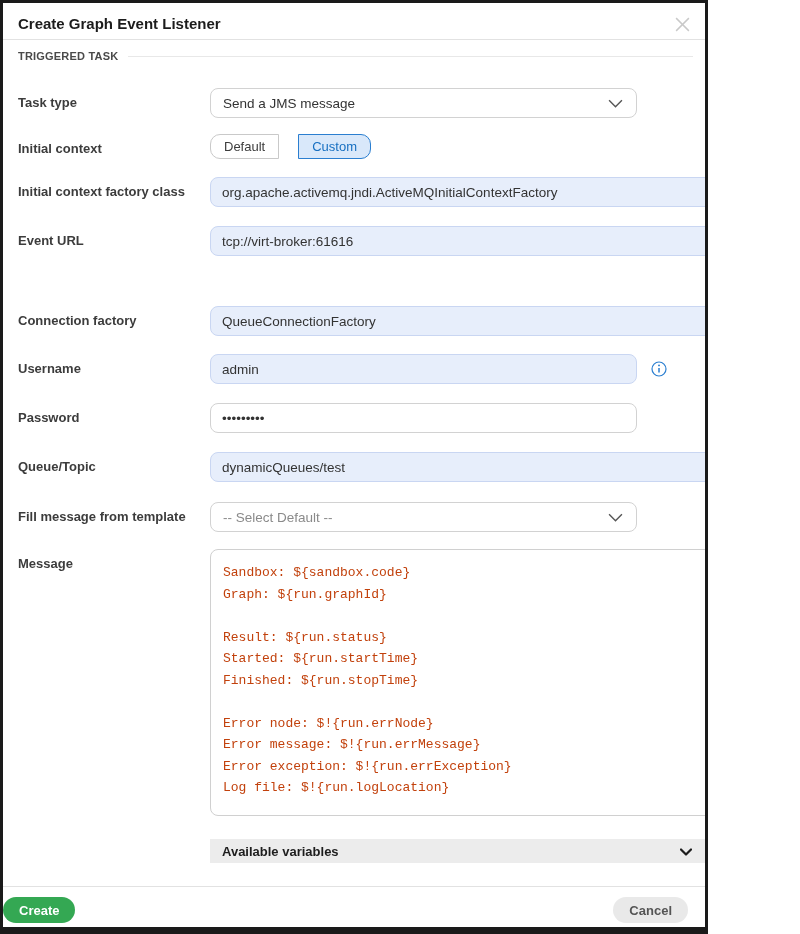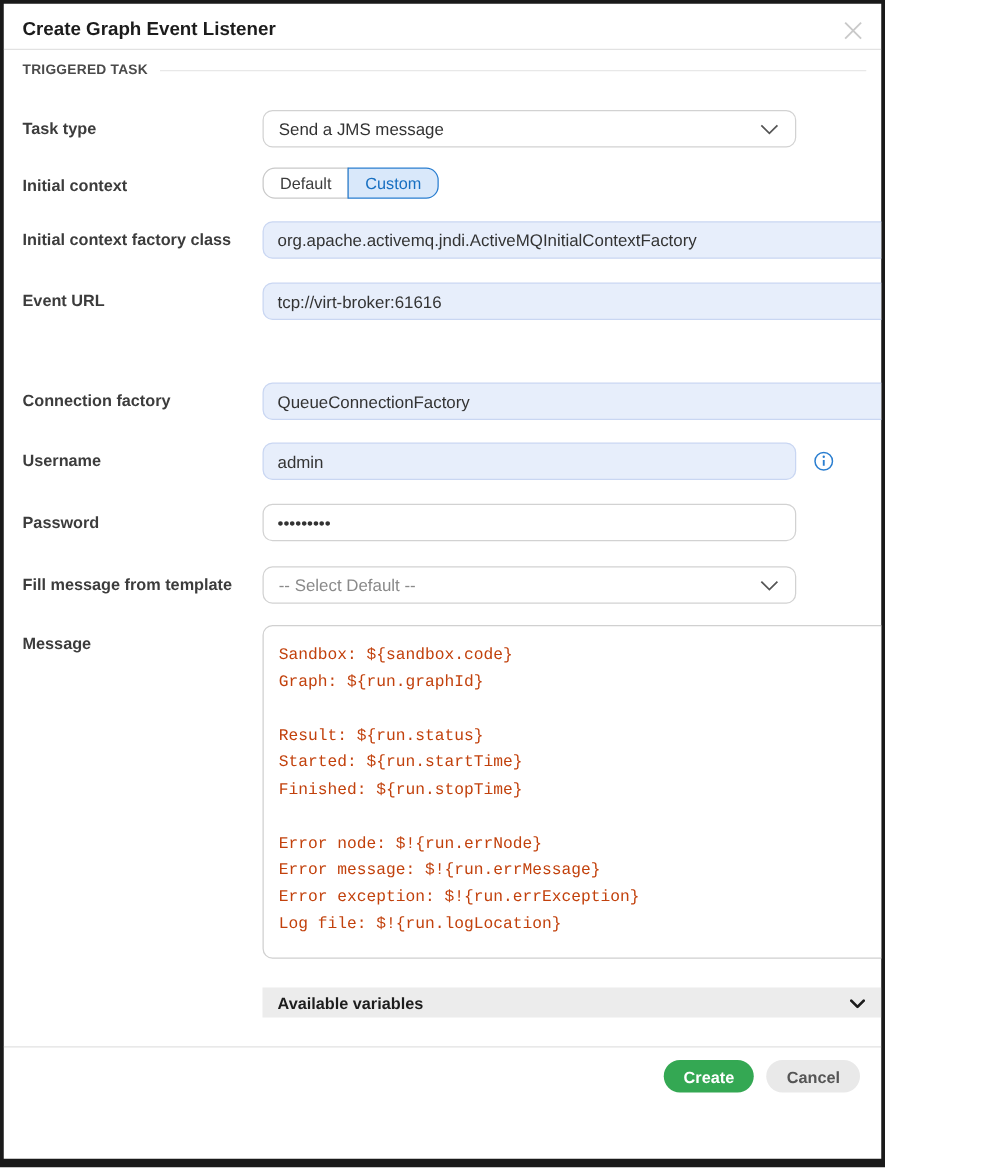--- a/index.html
+++ b/index.html
@@ -58,21 +58,21 @@
   .w-wide { width: 570px; }
   .w-icon { width: 545px; }
 
   .input {
     height: 30px; border: 1px solid #d2d2d2; border-radius: 8px;
     background: #fff; padding: 0 11px; font-size: 13.5px; color: #333;
     font-family: "Liberation Sans", sans-serif; outline: none;
   }
   .input.tint { background: #e7eefb; border-color: #c9d6f2; }
 
-  .seg { display: flex; }
+  .seg { display: flex; gap: 20px; }
   .seg-btn {
     height: 25px; padding: 0 13px; font-size: 13px;
     border: 1px solid #c9c9c9; background: #fff; color: #3c3c3c;
     display: flex; align-items: center; cursor: pointer;
   }
   .seg-btn.first { border-radius: 10px 0 0 10px; }
   .seg-btn.last  { border-radius: 0 10px 10px 0; margin-left: -1px; }
   .seg-btn.active {
     background: #d9e8fa; border-color: #2a7ed0; color: #176fc1;
     position: relative; z-index: 1;
@@ -92,21 +92,21 @@
   .avail-bar {
     margin-left: 192px; width: 570px; height: 24px;
     background: #ececec; display: flex; align-items: center;
     justify-content: space-between; padding: 0 13px 0 12px;
     cursor: pointer;
   }
   .avail-bar span { font-size: 13px; font-weight: bold; color: #1d1d1d; }
 
   .footer-divider { margin-top: 23px; height: 1px; background: #e2e2e2; }
   .footer {
-    display: flex; justify-content: flex-end; gap: 10px;
+    display: flex; justify-content: space-between; gap: 10px;
     padding: 10px 17px 0 0;
   }
   .btn {
     height: 26px; border: none; border-radius: 13px;
     font-family: "Liberation Sans", sans-serif;
     font-size: 13px; font-weight: bold; padding: 0 16px; cursor: pointer;
   }
   .btn-create { background: #34a853; color: #fff; }
   .btn-cancel { background: #e9e9e9; color: #555; }
 
@@ -197,20 +197,32 @@
     </div>
   </div>
 
   <div class="row mt19">
     <label class="row-label">Password</label>
     <div class="row-control">
       <input type="text" class="input w-med" value="•••••••••" style="">
     </div>
   </div>
 
+  <div class="row mt19">
+    <label class="row-label">Queue/Topic</label>
+    <div class="row-control">
+      <input type="text" class="input tint w-icon" value="dynamicQueues/test" style="">
+      <span class="icon-after">
+        <svg width="21" height="21" viewBox="0 0 20 20">
+            <circle cx="8.5" cy="8.5" r="5.5" fill="none" stroke="#8a8a8a" stroke-width="1.3"></circle>
+            <line x1="12.8" y1="12.8" x2="17" y2="17" stroke="#8a8a8a" stroke-width="1.3"></line>
+          </svg>
+      </span>
+    </div>
+  </div>
 
   <div class="row mt20">
     <label class="row-label">Fill message from template</label>
     <div class="row-control">
       <div class="select w-med">
         <span class="placeholder">-- Select Default --</span>
         <span><svg width="15" height="9" viewBox="0 0 14 8">
               <polyline points="1,1 7,7 13,1" fill="none" stroke="#555" stroke-width="1.3"></polyline>
             </svg></span>
       </div>

